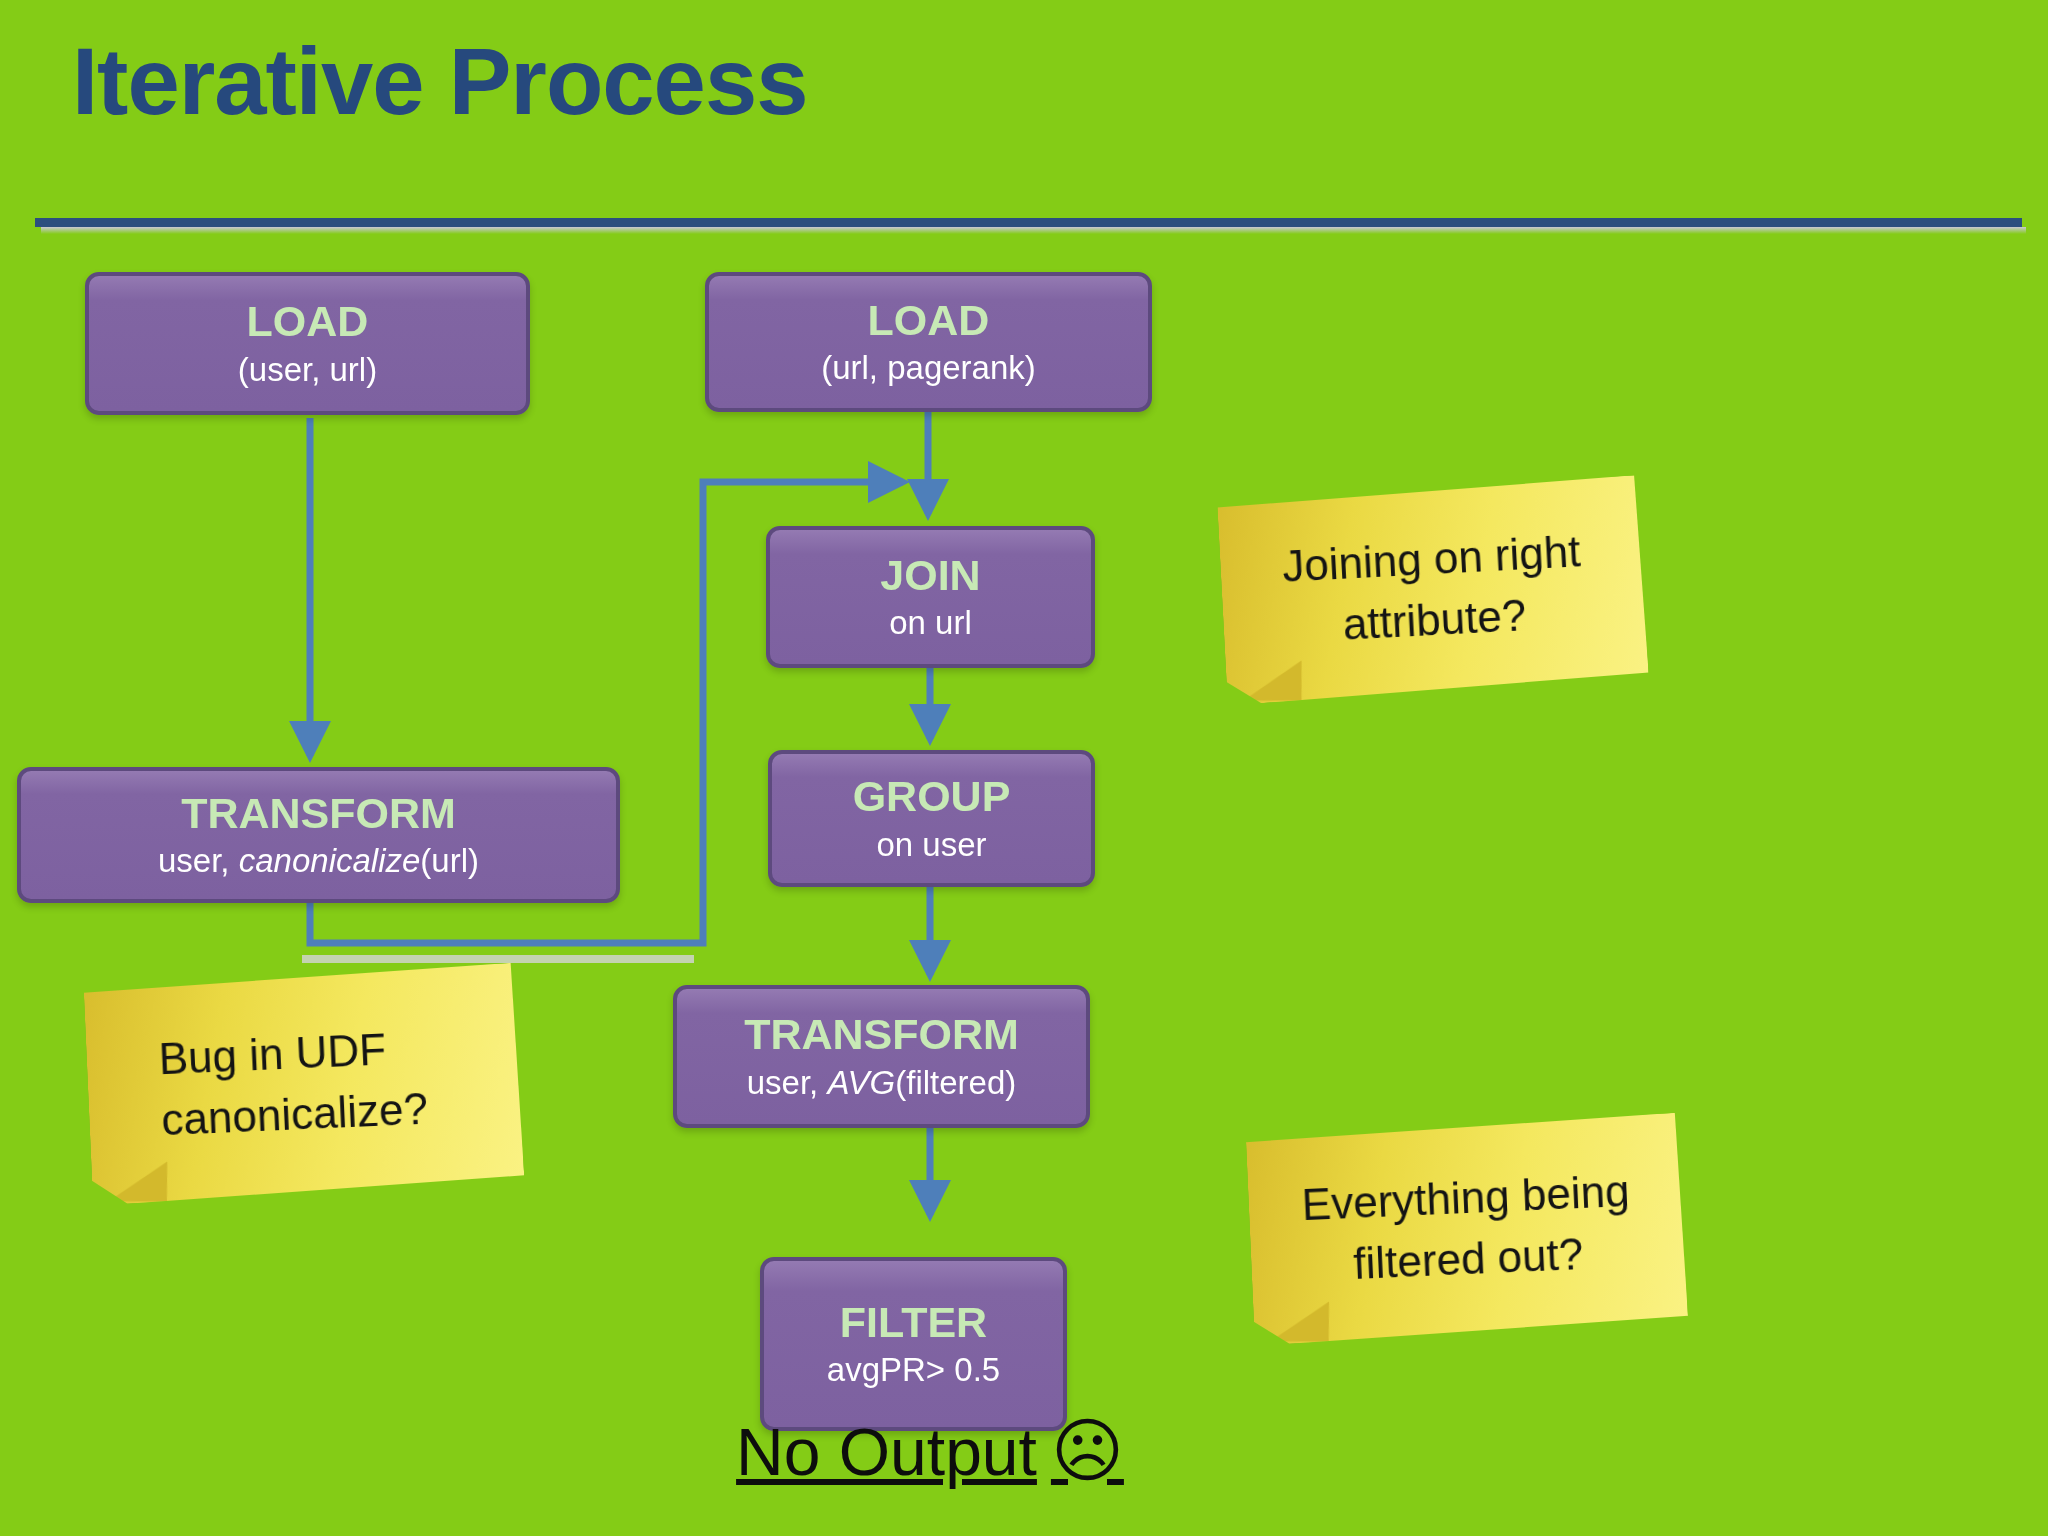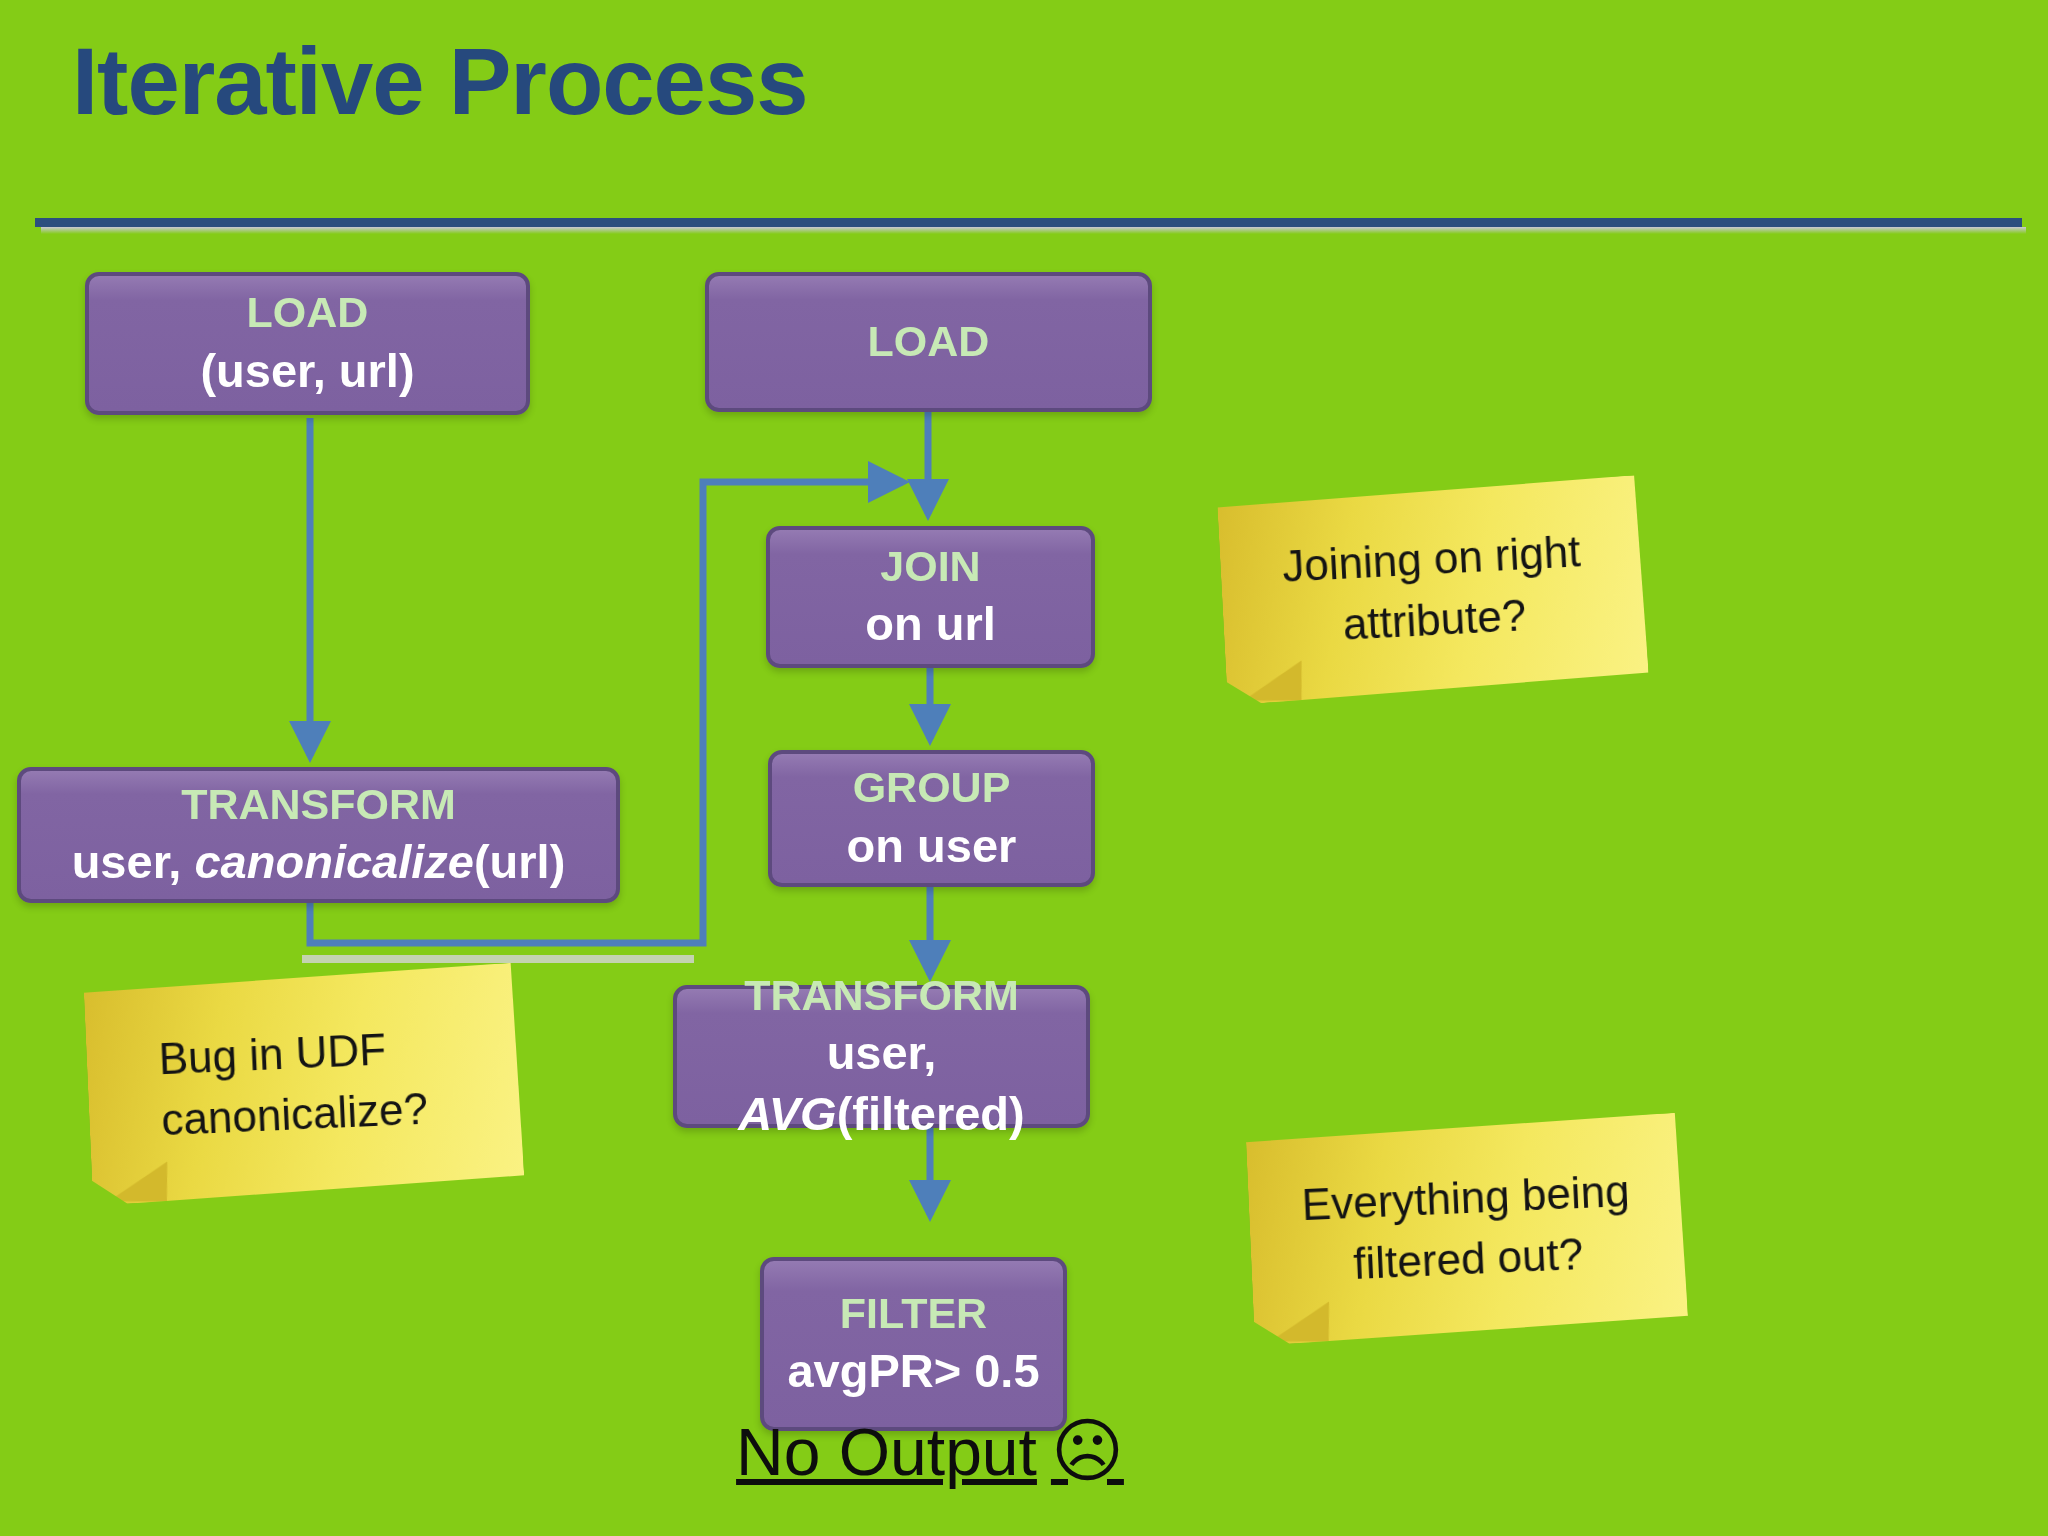--- a/index.html
+++ b/index.html
@@ -35,21 +35,21 @@
     border-radius:14px;
     box-sizing:border-box;
     display:flex;flex-direction:column;align-items:center;justify-content:center;
     box-shadow:0 4px 7px rgba(0,0,0,0.18);
     text-align:center;
   }
   .node .op{
     font-size:43px;font-weight:700;color:#c7e9b5;line-height:1.25;
   }
   .node .sub{
-    font-size:47px;font-weight:700;color:#ffffff;line-height:1.3;
+    font-size:33px;font-weight:400;color:#ffffff;line-height:1.3;
   }
   .node .sub .it{font-style:italic;}
   
   .note{
     position:absolute;
     background:linear-gradient(102deg,#d8bd2d 0%,#ead943 30%,#f4e85f 60%,#faf283 100%);
     clip-path:polygon(0% 5%,99% 0%,100% 95%,8% 100%,0% 89%);
     filter:drop-shadow(-6px 16px 10px rgba(60,60,60,0.35));
     display:flex;flex-direction:column;justify-content:center;
     text-align:center;
@@ -95,20 +95,21 @@
     <path d="M310,901 V943 H703 V482 H903" stroke="#4e7fba" stroke-width="7" fill="none" marker-end="url(#ah)"></path>
   </svg>
 
   <div class="node" style="left:85px;top:272px;width:445px;height:143px;">
     <div class="op">LOAD</div>
     <div class="sub"><span>(user, url)</span><span class="it"></span><span></span></div>
   </div>
 
   <div class="node" style="left:705px;top:272px;width:447px;height:140px;">
     <div class="op">LOAD</div>
+    <div class="sub"><span>(url, pagerank)</span><span class="it"></span><span></span></div>
   </div>
 
   <div class="node" style="left:768px;top:750px;width:327px;height:137px;">
     <div class="op">GROUP</div>
     <div class="sub"><span>on user</span><span class="it"></span><span></span></div>
   </div>
 
   <div class="node" style="left:766px;top:526px;width:329px;height:142px;">
     <div class="op">JOIN</div>
     <div class="sub"><span>on url</span><span class="it"></span><span></span></div>

